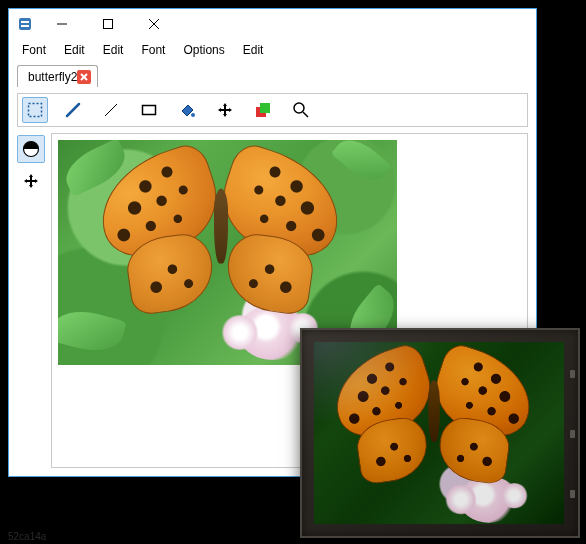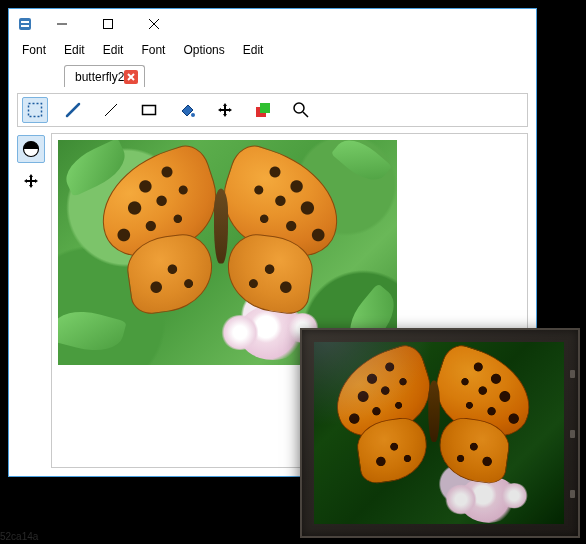--- a/index.html
+++ b/index.html
@@ -57,21 +57,20 @@
   .tab {
     height: 22px;
     border: 1px solid #a8a8a8;
     border-bottom: none;
     border-radius: 3px 3px 0 0;
     padding: 0 6px 0 10px;
     display: flex;
     align-items: center;
     background:#fff;
     font-size: 12px;
-    margin-left: 47px;
   }
   .tab-close {
     width:14px; height:14px; background:#e74c3c; border-radius:2px;
     display:flex; align-items:center; justify-content:center;
   }
   .tab-close svg { stroke:#fff; stroke-width:2; }
   .toolarea {
     margin: 6px 8px 0 8px;
     border: 1px solid #c9c9c9;
     padding: 4px;
@@ -254,21 +253,21 @@
       linear-gradient(135deg, #1a3a18 0%, #2a5a24 25%, #224a1e 50%, #2c5c28 75%, #183816 100%);
   }
   .lcd-glare {
     position:absolute;
     top:-20%; left:-20%;
     width:80%; height:80%;
     background: radial-gradient(ellipse at 30% 20%, rgba(150,140,190,0.35) 0%, transparent 55%);
     pointer-events:none;
   }
   .status-stub {
-    position:absolute; left:0; bottom:2px;
+    position:absolute; left:8px; bottom:2px;
     color:#4a4a4a; font-size:10px; opacity:0.55;
     pointer-events:none;
   }
 </style>
 </head>
 <body>
 
 <div class="window">
 
   <div class="titlebar">

